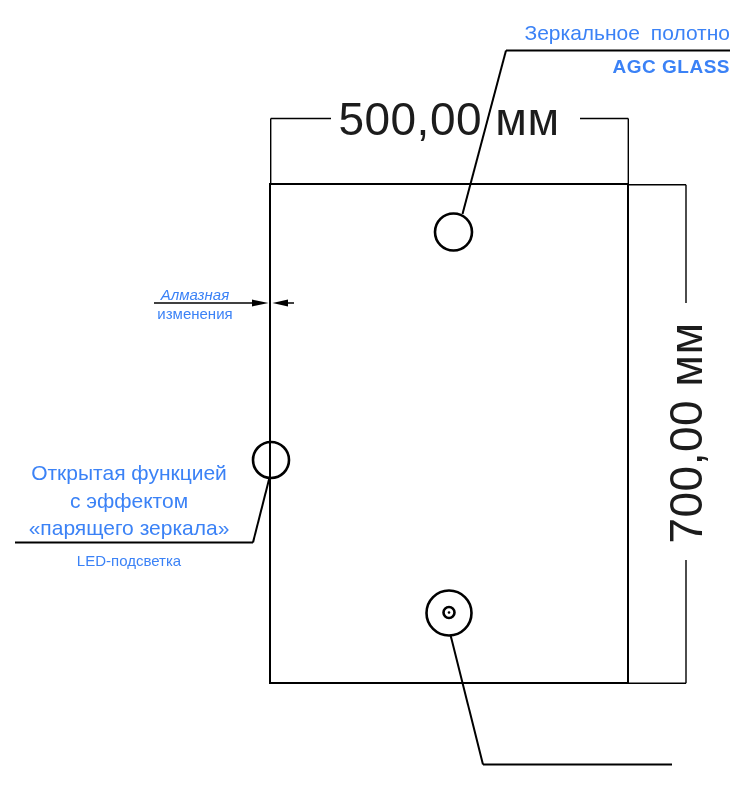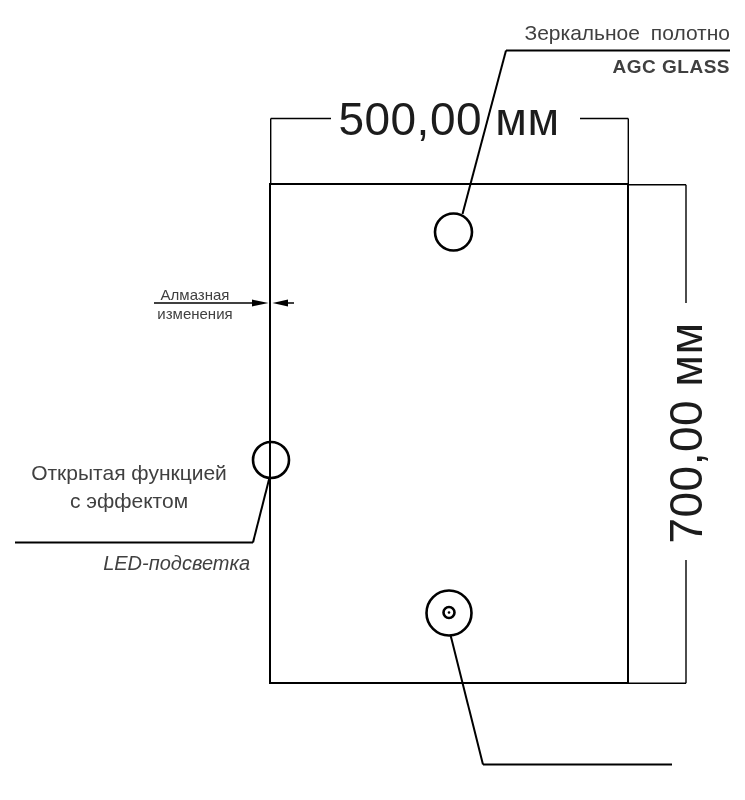--- a/index.html
+++ b/index.html
@@ -16,21 +16,21 @@
     color: #1a1a1a;
     overflow: hidden;
   }
   .diagram svg.geometry {
     position: absolute;
     left: 0;
     top: 0;
   }
   .txt {
     position: absolute;
-    color: #404040;
+    color: #3b82f6;
     white-space: nowrap;
   }
   .dim-label {
     font-size: 46px;
     letter-spacing: 0.5px;
     color: #1c1c1c;
     text-align: center;
     line-height: 1;
   }
   .dim-width {
@@ -59,37 +59,36 @@
     font-size: 19px;
     letter-spacing: 0.5px;
     font-weight: bold;
   }
   .edge-label {
     width: 90px;
     text-align: center;
     font-size: 15px;
     line-height: 15px;
   }
-  .edge-line1 { left: 150px; top: 287px; }
+  .edge-line1 { left: 150px; top: 287px; font-style: italic; }
   .edge-line2 { left: 150px; top: 306px; }
   .backlight-block {
     left: 8px;
     top: 459px;
     width: 242px;
     text-align: center;
     font-size: 21px;
     line-height: 27.5px;
   }
   .led-label {
     left: 8px;
     top: 552px;
     width: 242px;
-    text-align: right;
-    font-size: 20px;
-    font-style: italic;
+    text-align: center;
+    font-size: 15px;
   }
   .touch-title {
     left: 480px;
     top: 734px;
     width: 228px;
     text-align: center;
     font-size: 23.5px;
   }
   .touch-subtitle {
     left: 470px;
@@ -156,17 +155,18 @@
 
   <div class="txt panel-title">Зеркальное полотно</div>
   <div class="txt panel-subtitle">AGC GLASS</div>
 
   <div class="txt edge-label edge-line1">Алмазная</div>
   <div class="txt edge-label edge-line2">изменения</div>
 
   <div class="txt backlight-block">
     <div>Открытая функцией</div>
     <div>с эффектом</div>
+    <div>«парящего зеркала»</div>
   </div>
   <div class="txt led-label">LED-подсветка</div>
 
 
 </div>
 
 </body></html>

